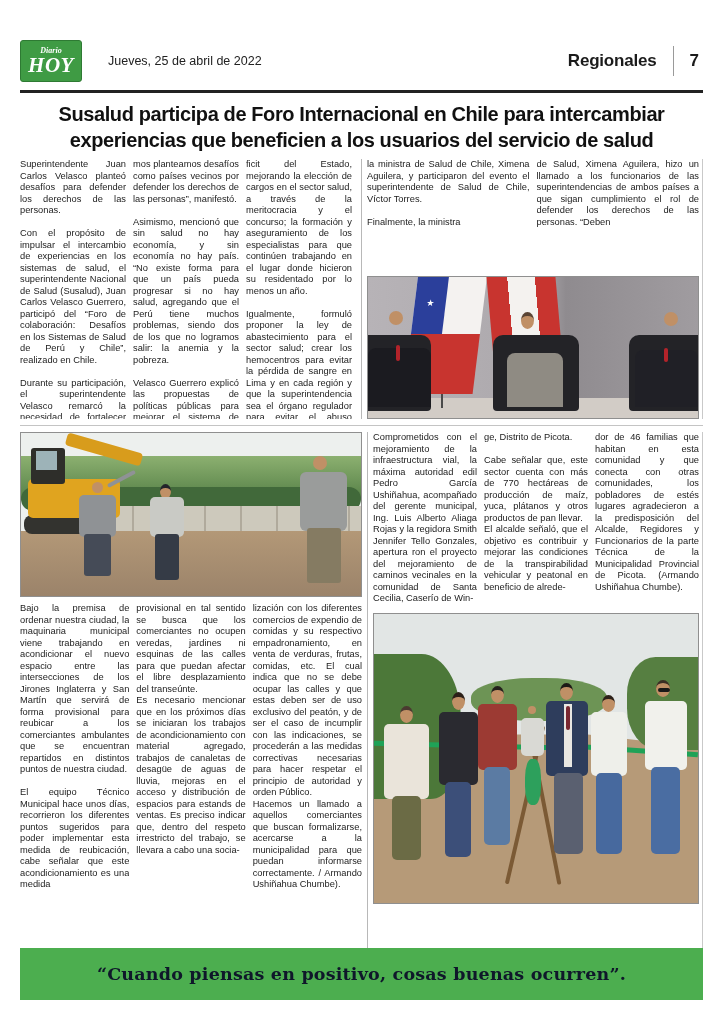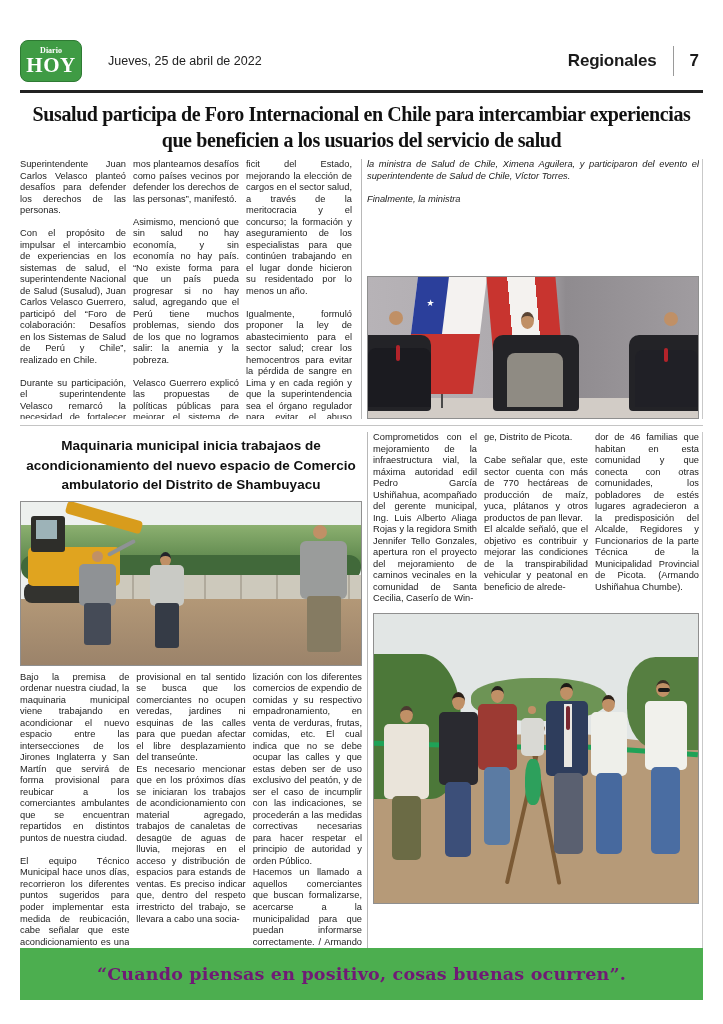--- a/index.html
+++ b/index.html
@@ -1,44 +1,44 @@
 <!DOCTYPE html>
 <html><head>
 <meta charset="utf-8">
 <style>
   html,body{margin:0;padding:0;background:#e9e9e9;}
   .page{width:723px;height:1024px;background:#ffffff;position:relative;margin:0 auto;
         font-family:"Liberation Sans","DejaVu Sans",sans-serif;color:#1b1b1b;overflow:hidden;}
 
   
   .masthead{display:flex;align-items:center;margin:38px 20px 0 20px;height:46px;}
-  .logo{width:60px;height:40px;background:#3f9b44;border:1px solid #2e7a33;border-radius:8px;
-        display:flex;flex-direction:column;align-items:center;justify-content:center;line-height:1;}
+  .logo{width:60px;height:40px;background:#3f9b44;border:1px solid #2e7a33;border-radius:3px;
+        display:flex;flex-direction:column;align-items:center;justify-content:center;line-height:1;font-style:italic;}
   .logo-top{color:#fff;font-size:8px;font-weight:bold;font-family:"Liberation Serif",serif;}
   .logo-main{color:#fff;font-size:21px;font-weight:bold;font-family:"Liberation Serif",serif;letter-spacing:.5px;}
   .date{margin-left:26px;font-size:12.5px;color:#222;}
   .flex-sp{flex:1;}
   .section{font-size:17px;font-weight:bold;letter-spacing:-.2px;}
   .vrule{width:1px;height:30px;background:#9a9a9a;margin:0 16px;}
   .pagenum{font-size:17px;font-weight:bold;margin-right:4px;}
   .hrule{height:3px;background:#222;margin:6px 20px 0 20px;}
 
   
   .headline{font-size:20px;font-weight:bold;text-align:center;line-height:1.3;
-            margin:8px 22px 6px 22px;letter-spacing:-.4px;color:#111;font-family:Liberation Serif, serif;}
+            margin:8px 22px 6px 22px;letter-spacing:-.4px;color:#111;}
 
   
   .main-body{display:flex;margin:2px 20px 0 20px;height:260px;overflow:hidden;}
   .col{font-size:9.3px;line-height:1.24;text-align:justify;white-space:pre-line;
        overflow:hidden;color:#222;}
   .main-body > .col{width:106px;margin-right:7px;}
   .vdiv{width:1px;background:#b8b8b8;margin:0 5px 0 2px;}
   .main-right{flex:1;display:flex;flex-direction:column;border-right:1px solid #c9c9c9;padding-right:3px;}
   .mr-cols{display:flex;height:112px;overflow:hidden;}
-  .mr-cols > .col{flex:1;margin-right:7px;font-style:italic;}
+  .mr-cols > .col{flex:1;margin-right:7px;}
   .mr-cols > .col:last-child{margin-right:0;}
   .section-rule{height:1px;background:#c4c4c4;margin:6px 20px;}
 
   
   .bottom{display:flex;margin:0 20px;height:542px;overflow:hidden;}
   .b-left{width:342px;display:flex;flex-direction:column;}
   .vdiv2{width:1px;background:#b8b8b8;margin:0 5px;}
   .b-right{flex:1;display:flex;flex-direction:column;border-right:1px solid #c9c9c9;padding-right:3px;}
   .sub-headline{font-size:13.5px;font-weight:bold;text-align:center;line-height:1.45;
                 margin:4px 6px 6px 6px;color:#111;}
@@ -126,20 +126,21 @@
 
 Igualmente, formuló proponer la ley de abastecimiento para el sector salud; crear los hemocentros para evitar la pérdida de sangre en Lima y en cada región y que la superintendencia sea el órgano regulador para evitar el abuso diario que reciben los ciudadanos.
 
 El evento fue inaugurado por</div>
     <div class="vdiv"></div>
     <div class="main-right">
       <div class="mr-cols">
         <div class="col">la ministra de Salud de Chile, Ximena Aguilera, y participaron del evento el superintendente de Salud de Chile, Víctor Torres.
 
 Finalmente, la ministra</div>
+        <div class="col">de Salud, Ximena Aguilera, hizo un llamado a los funcionarios de las superintendencias de ambos países a que sigan cumplimiento el rol de defender los derechos de las personas. “Deben</div>
       </div>
 
       <div class="photo photo1">
         <div class="p1-floor"></div>
         <div class="p1-door"></div>
         <div class="pole" style="left:22%;"></div>
         <div class="pole" style="left:47%;"></div>
         <div class="flag-cl">
             <div class="canton"></div>
           </div>
@@ -157,21 +158,20 @@
         <div class="tie" style="right:9%;top:50%;height:14px;"></div>
       </div>
     </div>
   </section>
 
   <div class="section-rule"></div>
 
   <section class="bottom">
 
     <article class="b-left">
-      <h2 class="sub-headline">Maquinaria municipal inicia trabajaos de acondicionamiento del nuevo espacio de Comercio ambulatorio del Distrito de Shambuyacu</h2>
 
       <div class="photo photo2">
         <div class="p2-hill"></div>
         <div class="p2-trees"></div>
         <div class="p2-wall"></div>
         <div class="p2-ground"></div>
         <div class="p2-boom"></div>
         <div class="p2-tracks"></div>
         <div class="p2-bodyx"></div>
         <div class="p2-cab"></div>
@@ -242,17 +242,17 @@
         <div class="ph-head" style="left:87%;top:23%;width:14px;height:14px;border-top:3px solid #3a2e24;border-radius:50%;"></div>
         <div style="left:87.5%;top:25.5%;width:12px;height:4px;background:#191919;position:absolute;border-radius:2px;"></div>
         <div class="ph-top" style="left:83.5%;top:30%;width:13%;height:24%;background:#f1f1ec;"></div>
         <div class="ph-legs" style="left:85.5%;top:53%;width:9%;height:30%;background:#4a6da2;"></div>
       </div>
     </article>
   </section>
 
   <footer style="position:absolute;left:20px;right:20px;bottom:24px;height:52px;background:#4cae4f;
                  display:flex;align-items:center;justify-content:center;">
-    <span style="color:#701a75;font-family:'DejaVu Serif','Liberation Serif',serif;
+    <span style="color:#0f172a;font-family:'DejaVu Serif','Liberation Serif',serif;
                  font-weight:bold;font-size:17.5px;letter-spacing:.2px;">“Cuando piensas en positivo, cosas buenas ocurren”.</span>
   </footer>
 
 </div>
 
 </body></html>

